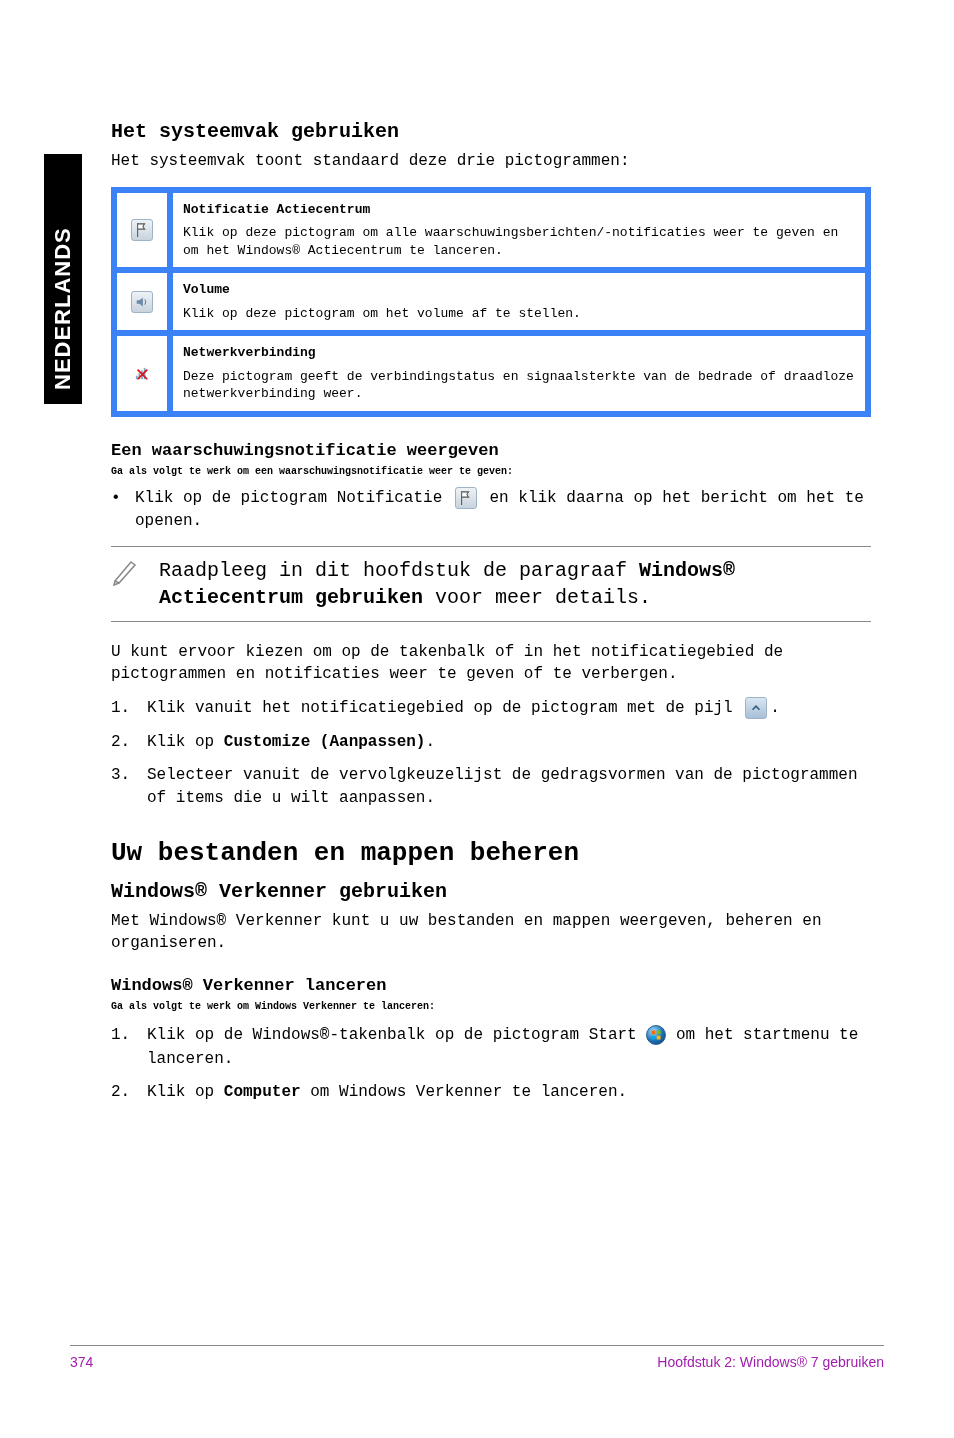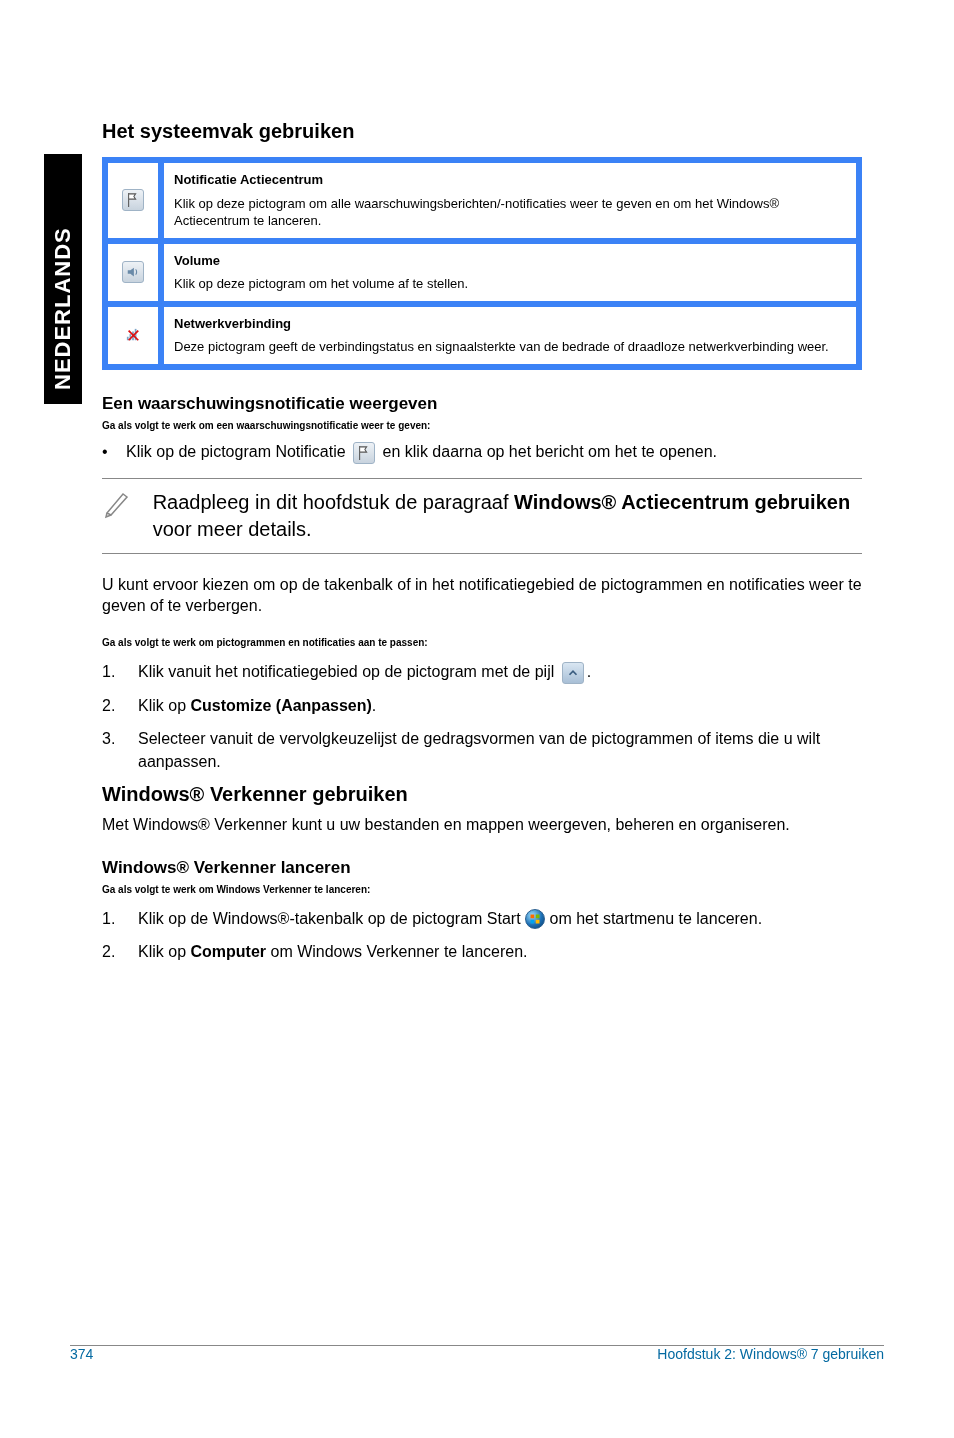--- a/index.html
+++ b/index.html
@@ -26,23 +26,24 @@
     font-size: 22px;
     letter-spacing: 1px;
     display: flex;
     align-items: center;
     justify-content: flex-start;
     padding-top: 14px;
     transform: rotate(180deg);
   }
   .content {
     position: absolute;
-    left: 102px;
+    left: 111px;
     top: 120px;
     width: 760px;
+    font-family: Liberation Mono, monospace;
   }
   h2.sect { font-size: 20px; font-weight: bold; margin-bottom: 8px; }
   h2.big  { font-size: 26px; font-weight: bold; margin-bottom: 12px; margin-top: 28px; }
   h3.sub  { font-size: 17px; font-weight: bold; margin-bottom: 6px; margin-top: 22px; }
   p.body  { font-size: 16px; line-height: 1.35; margin-bottom: 6px; }
   p.bold  { font-size: 10px; font-weight: bold; margin-bottom: 10px; margin-top: 4px; }
 
   table.tray {
     width: 100%;
     border-collapse: collapse;
@@ -96,38 +97,40 @@
   ol.steps li { display:flex; gap:18px; font-size:16px; line-height:1.45; margin-bottom:10px; }
   ol.steps li .num { width:18px; flex-shrink:0; }
   ol.steps li .txt { flex:1; }
 
   .footer {
     position:absolute;
     top: 1345px;
     left: 70px;
     right: 70px;
     border-top: 1px solid #888;
+    padding-top: 8px;
     display:flex;
     justify-content:space-between;
     font-size:14px;
-    color:#0369a1;
+    color:#a21caf;
   }
 
   .inline-icon { display:inline-flex; vertical-align:middle; }
 </style>
 </head>
 <body>
 
 <div class="page">
 
   <div class="side-tab">NEDERLANDS</div>
 
   <div class="content">
 
     <h2 class="sect">Het systeemvak gebruiken</h2>
+    <p class="body">Het systeemvak toont standaard deze drie pictogrammen:</p>
 
     <table class="tray">
       <tbody>
           <tr>
         <td class="icon-cell">
           <span class="icon-box">
             <svg viewBox="0 0 16 16">
                   <path d="M3 0v16M3 1h8l-2 3 2 3H3" fill="#fff" stroke="#555" stroke-width="1.2"></path>
                 </svg>
           </span>
@@ -194,21 +197,20 @@
           <path d="M4 24l4 2 16-18-4-3z" fill="none" stroke="#888" stroke-width="1.5"></path>
           <path d="M4 24l-1 4 5-2" fill="none" stroke="#888" stroke-width="1.5"></path>
         </svg>
       </div>
       <div class="note-text">
         <span>Raadpleeg in dit hoofdstuk de paragraaf </span><b>Windows® Actiecentrum gebruiken</b><span> voor meer details.</span>
       </div>
     </div>
 
     <p class="body">U kunt ervoor kiezen om op de takenbalk of in het notificatiegebied de pictogrammen en notificaties weer te geven of te verbergen.</p>
-    <p class="bold" style="margin-top:20px;">Ga als volgt te werk om pictogrammen en notificaties aan te passen:</p>
 
     <ol class="steps">
       <li>
         <span class="num">1.</span>
         <span class="txt">
           <span>Klik vanuit het notificatiegebied op de pictogram met de pijl </span>
           <span class="icon-box inline-icon" style="background:linear-gradient(#d9e6f2,#a8bfd6);">
             <svg viewBox="0 0 16 16">
                 <path d="M4 10l4-4 4 4" fill="none" stroke="#3a5d80" stroke-width="2"></path>
               </svg>
@@ -220,20 +222,21 @@
         <span class="txt">
           <span>Klik op </span><b>Customize (Aanpassen)</b><span>.</span>
         </span>
       </li>
       <li>
         <span class="num">3.</span>
         <span class="txt">Selecteer vanuit de vervolgkeuzelijst de gedragsvormen van de pictogrammen of items die u wilt aanpassen.</span>
       </li>
     </ol>
 
+    <h2 class="big">Uw bestanden en mappen beheren</h2>
 
     <h2 class="sect" style="margin-top:10px;">Windows® Verkenner gebruiken</h2>
     <p class="body">Met Windows® Verkenner kunt u uw bestanden en mappen weergeven, beheren en organiseren.</p>
 
     <h3 class="sub">Windows® Verkenner lanceren</h3>
     <p class="bold">Ga als volgt te werk om Windows Verkenner te lanceren:</p>
 
     <ol class="steps">
       <li>
         <span class="num">1.</span>

